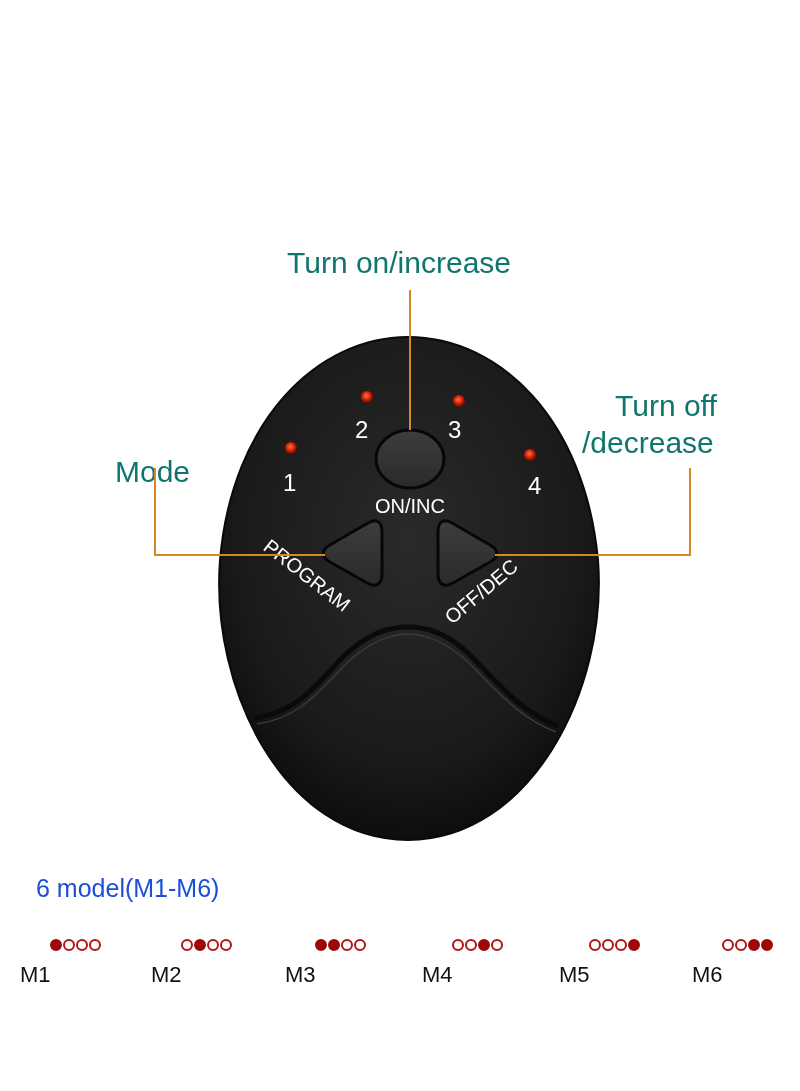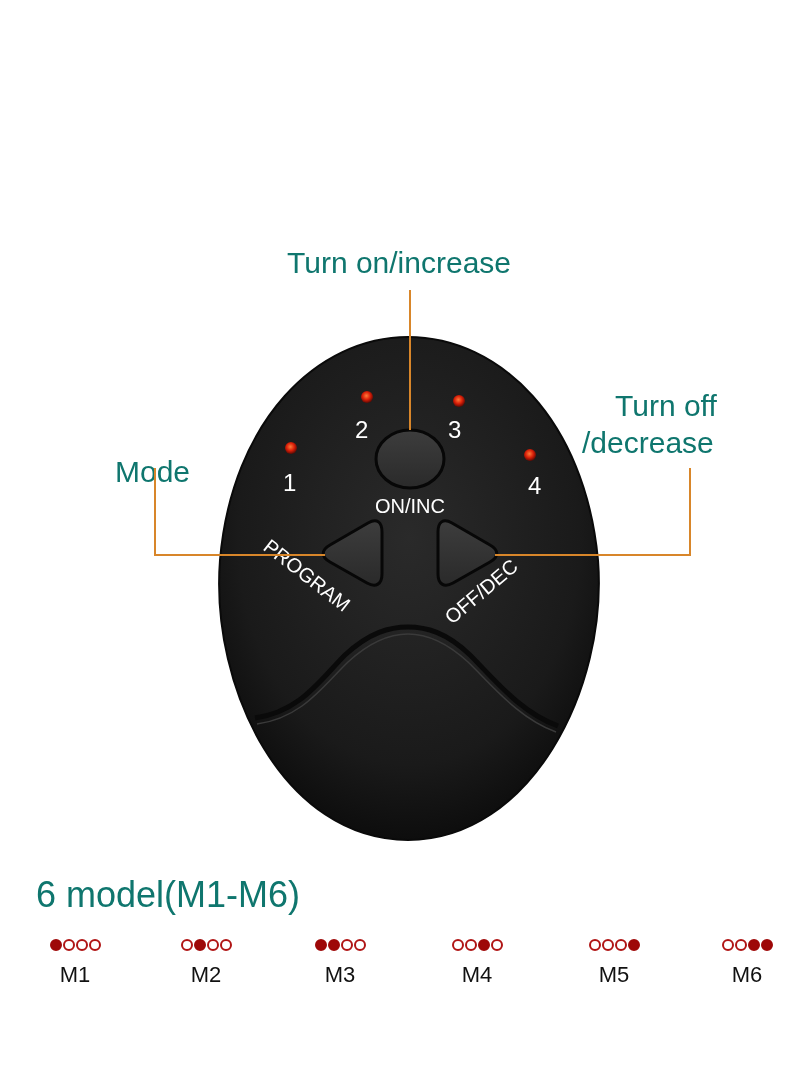--- a/index.html
+++ b/index.html
@@ -1,21 +1,21 @@
 <!DOCTYPE html>
 <html><head>
 <meta charset="utf-8">
 <style>
   html,body{margin:0;padding:0;background:#ffffff;}
   body{width:800px;height:1091px;position:relative;overflow:hidden;font-family:"Liberation Sans",sans-serif;}
   .abs{position:absolute;}
   .callout{font-size:30px;color:#0f766e;line-height:36px;white-space:nowrap;}
   .lbl-white{fill:#ffffff;font-family:"Liberation Sans",sans-serif;}
-  .modes-title{left:36px;top:874px;font-size:36px;color:#0f766e;}
-  .mode{position:absolute;top:938px;width:110px;text-align:center;}
+  .modes-title{left:36px;top:874px;font-size:25px;color:#1d4ed8;}
+  .mode{position:absolute;top:938px;width:110px;}
   .dots{display:flex;justify-content:center;gap:1px;height:16px;}
   .dot{width:12px;height:12px;border-radius:50%;box-sizing:border-box;border:2px solid #b01515;background:#fff;margin-top:1px;}
   .dot.on{background:#9e0808;border-color:#9e0808;}
   .mode-label{font-size:22px;color:#111;margin-top:8px;}
 </style>
 </head>
 <body>
 
 <div class="abs callout" style="left:287px;top:245px;">Turn on/increase</div>
 <div class="abs callout" style="left:115px;top:426px;margin-top:28px;">Mode</div>

